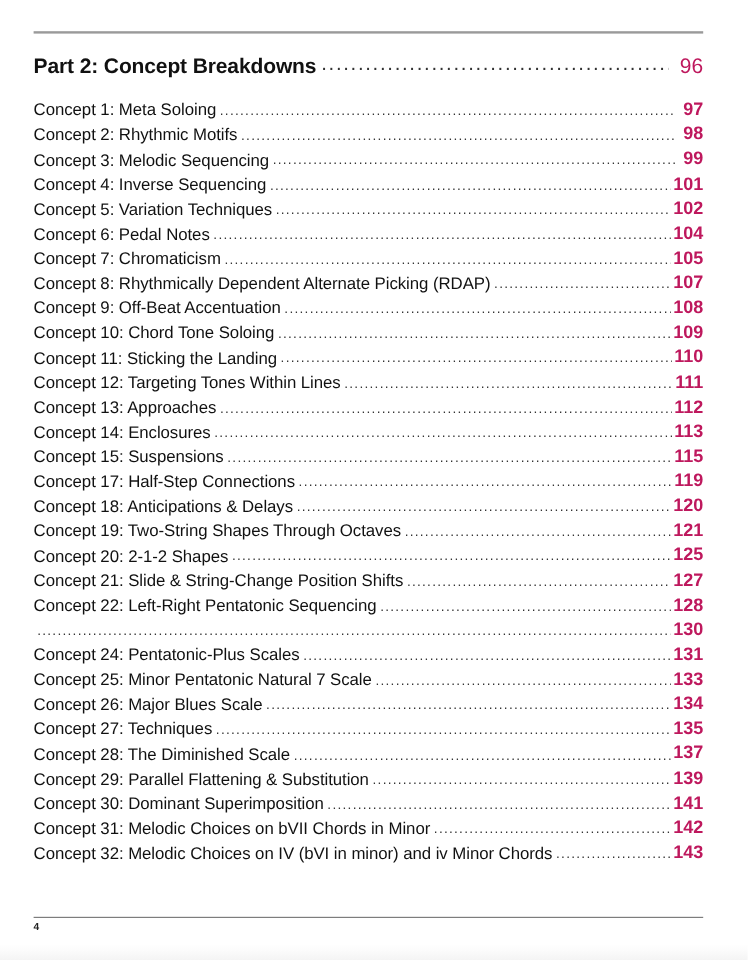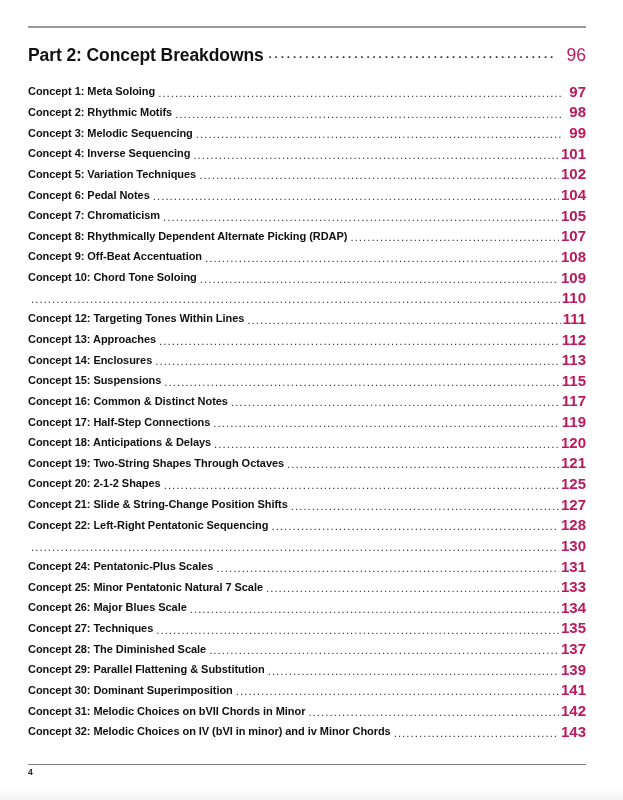--- a/index.html
+++ b/index.html
@@ -106,22 +106,22 @@
     font-size: 17.5px;
     font-weight: normal;
     min-width: 26px;
   }
 
   
   .entry-row {
     height: 20.65px;
   }
   .entry-row .toc-label {
-    font-size: 11px;
-    font-weight: bold;
+    font-size: 14px;
+    font-weight: normal;
     letter-spacing: -0.05px;
   }
   .entry-row .toc-dots {
     margin: 0 2px 0 3px;
   }
   .entry-row .toc-dots::after {
     font-size: 11.4px;
     letter-spacing: 1.05px;
   }
   .entry-row .toc-page {
@@ -214,20 +214,21 @@
           <span class="toc-label">Concept 9: Off-Beat Accentuation</span>
           <span class="toc-dots"></span>
           <span class="toc-page">108</span>
         </div>
         <div class="toc-row entry-row">
           <span class="toc-label">Concept 10: Chord Tone Soloing</span>
           <span class="toc-dots"></span>
           <span class="toc-page">109</span>
         </div>
         <div class="toc-row entry-row">
+          <span class="toc-label">Concept 11: Sticking the Landing</span>
           <span class="toc-dots"></span>
           <span class="toc-page">110</span>
         </div>
         <div class="toc-row entry-row">
           <span class="toc-label">Concept 12: Targeting Tones Within Lines</span>
           <span class="toc-dots"></span>
           <span class="toc-page">111</span>
         </div>
         <div class="toc-row entry-row">
           <span class="toc-label">Concept 13: Approaches</span>
@@ -236,25 +237,20 @@
         </div>
         <div class="toc-row entry-row">
           <span class="toc-label">Concept 14: Enclosures</span>
           <span class="toc-dots"></span>
           <span class="toc-page">113</span>
         </div>
         <div class="toc-row entry-row">
           <span class="toc-label">Concept 15: Suspensions</span>
           <span class="toc-dots"></span>
           <span class="toc-page">115</span>
-        </div>
-        <div class="toc-row entry-row">
-          <span class="toc-label">Concept 16: Common &amp; Distinct Notes</span>
-          <span class="toc-dots"></span>
-          <span class="toc-page">117</span>
         </div>
         <div class="toc-row entry-row">
           <span class="toc-label">Concept 17: Half-Step Connections</span>
           <span class="toc-dots"></span>
           <span class="toc-page">119</span>
         </div>
         <div class="toc-row entry-row">
           <span class="toc-label">Concept 18: Anticipations &amp; Delays</span>
           <span class="toc-dots"></span>
           <span class="toc-page">120</span>

